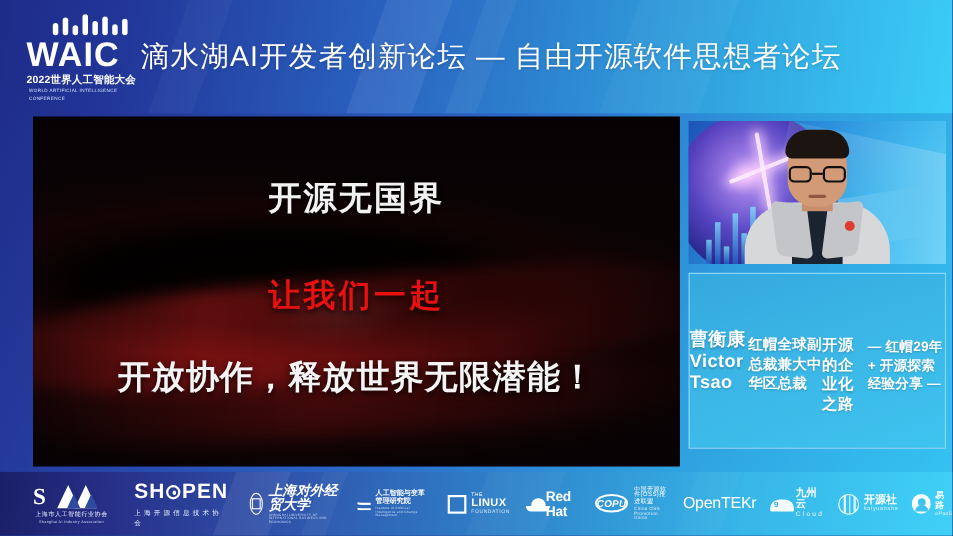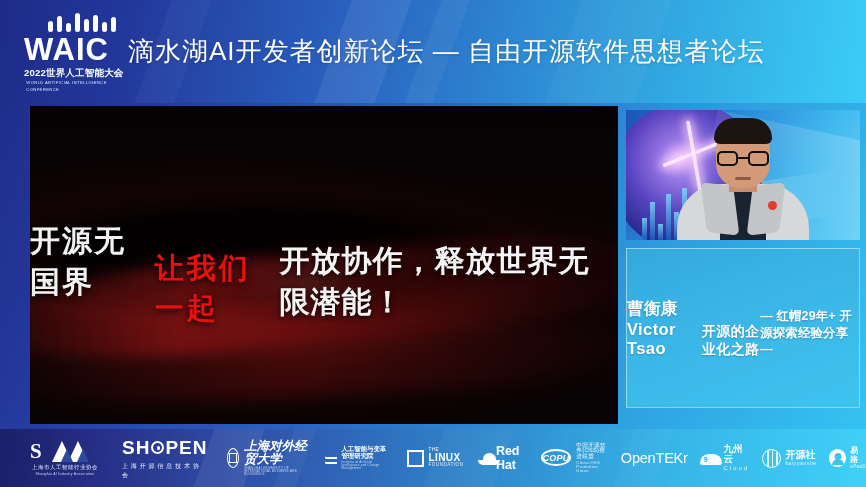--- a/index.html
+++ b/index.html
@@ -42,21 +42,21 @@
   .slide-swoosh { position:absolute; left:-8%; top:46%; width:116%; height:90px;
     background:linear-gradient(100deg, rgba(150,20,20,0) 0%, rgba(168,24,24,.55) 30%, rgba(120,14,14,.35) 62%, rgba(60,6,6,0) 100%);
     border-radius:50%/70px; transform:rotate(-5deg); filter:blur(7px); }
   .slide-swoosh2 { position:absolute; left:-4%; top:72%; width:108%; height:60px;
     background:linear-gradient(95deg, rgba(110,14,14,0) 0%, rgba(140,20,20,.32) 45%, rgba(60,8,8,0) 100%);
     border-radius:50%/50px; transform:rotate(-3deg); filter:blur(9px); }
   .slide-ghost { position:absolute; left:36%; top:45%; width:130px; height:70px;
     background:radial-gradient(ellipse at 50% 50%, rgba(255,255,255,.055) 0%, rgba(255,255,255,0) 70%);
     filter:blur(2px); }
 
-  .slide-lines { position:absolute; inset:0; display:flex; flex-direction:row;
+  .slide-lines { position:absolute; inset:0; display:flex; flex-direction:column;
     align-items:center; justify-content:center; gap:0; }
   .l1 { font-size:30px; font-weight:700; color:#f2f2f2; letter-spacing:2px;
         text-shadow:0 2px 6px rgba(0,0,0,.9); margin-top:-6px; }
   .l2 { font-size:29px; font-weight:700; color:#e8110f; letter-spacing:3px;
         text-shadow:0 2px 6px rgba(0,0,0,.9); margin-top:48px; }
   .l3 { font-size:30px; font-weight:700; color:#f4f4f4; letter-spacing:1px;
         text-shadow:0 2px 6px rgba(0,0,0,.9); margin-top:34px; }
 
   
   .video { position:absolute; left:626px; top:110px; width:234px; height:130px;
@@ -263,20 +263,21 @@
       <div class="sp-glasses">
         <i class="gl"></i>
           <b></b>
           <i class="gr"></i>
       </div>
     </div>
   </div>
 
   <div class="info">
     <div class="sp-name">曹衡康 Victor Tsao</div>
+    <div class="sp-title">红帽全球副总裁兼大中华区总裁</div>
     <div class="talk-title">开源的企业化之路</div>
     <div class="talk-sub">— 红帽29年+ 开源探索经验分享 —</div>
   </div>
 
   <div class="footer">
     <div class="f-streak" style="left:200px;width:50px;"></div>
     <div class="f-streak" style="left:280px;width:22px;opacity:.6;"></div>
     <div class="f-streak" style="left:430px;width:70px;opacity:.5;"></div>
     <div class="f-streak" style="left:620px;width:40px;opacity:.4;"></div>
 

